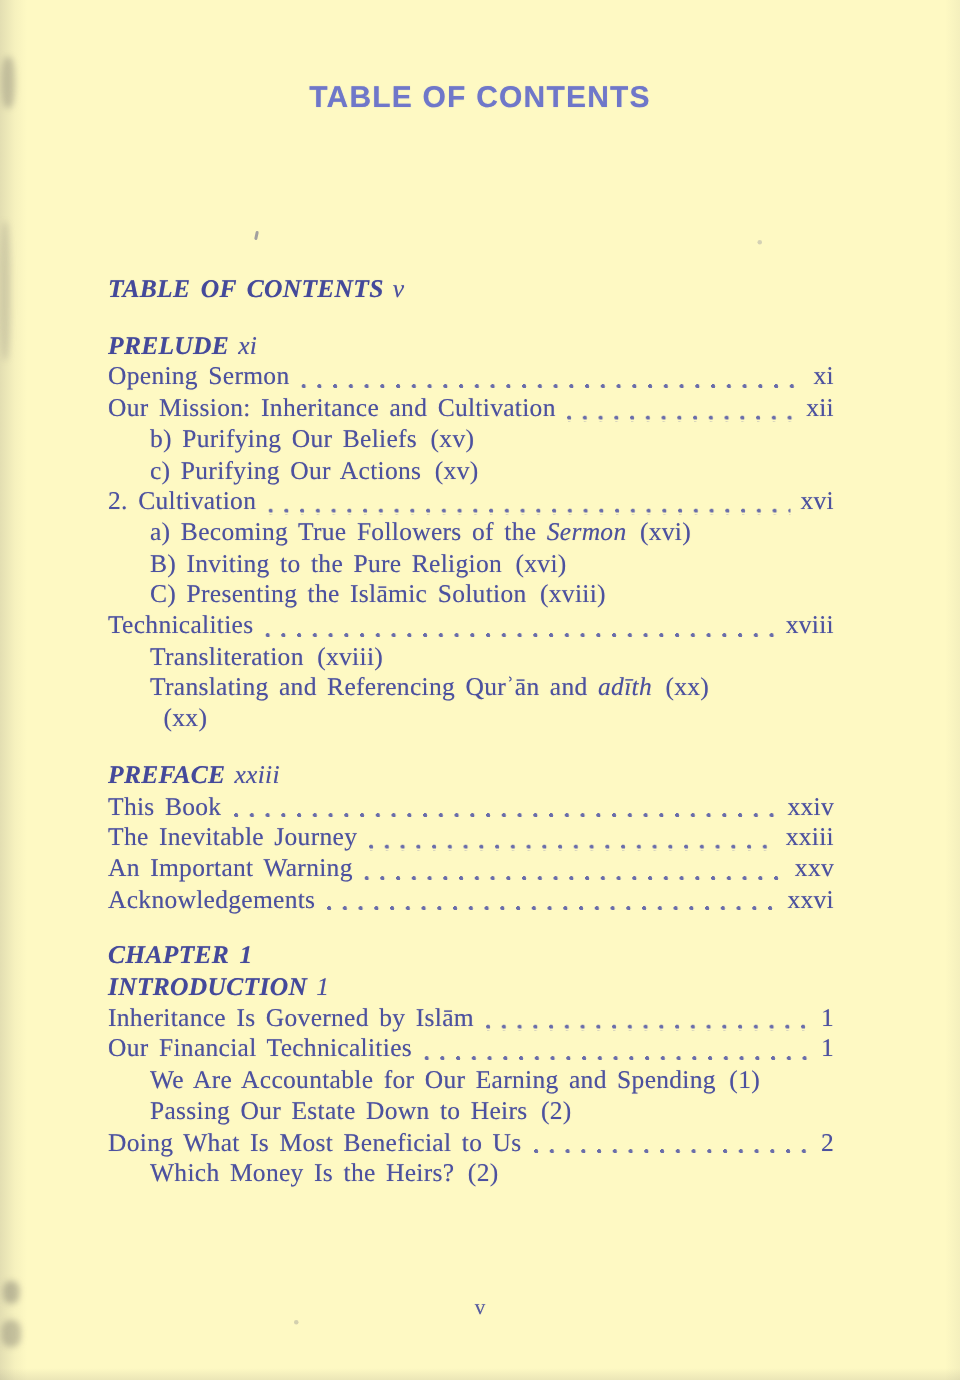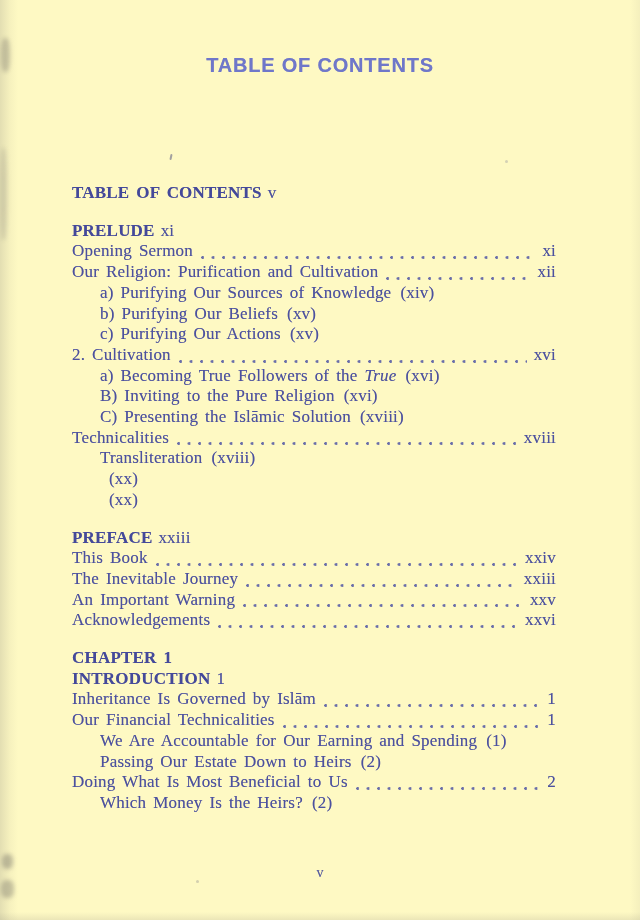--- a/index.html
+++ b/index.html
@@ -62,21 +62,21 @@
     color: #4c519f;
     font-size: 17px;
     line-height: 20.7px;
     word-spacing: 2.5px;
     letter-spacing: 0.2px;
     text-shadow: 0 0 0.5px rgba(76,81,159,0.5);
   }
   .toc-section { margin-top: 17px; }
   .toc-section:first-child { margin-top: 0; }
 
-  .toc-heading { font-weight: bold; color: #44499a; }
+  .toc-heading { font-weight: bold; color: #44499a; font-style: italic; }
   .toc-heading .head-page { font-weight: normal; color: #4c519f; margin-left: 6px; }
 
   .toc-row { display: flex; align-items: baseline; }
   .toc-row.indent { padding-left: 28px; }
   .toc-row .label { white-space: nowrap; }
   .toc-row .label em { font-style: italic; }
   .toc-row .inline-page { margin-left: 9px; }
   .leader {
     flex: 1 1 auto;
     min-width: 14px;
@@ -122,63 +122,60 @@
         <div class="toc-heading"><span class="head-label">TABLE OF CONTENTS</span><span class="head-page">v</span></div>
       </div>
       <div class="toc-section">
         <div class="toc-heading"><span class="head-label">PRELUDE</span><span class="head-page">xi</span></div>
         <div class="toc-row">
           <span class="label">Opening Sermon</span>
           <span class="leader"></span>
           <span class="page-num">xi</span>
         </div>
         <div class="toc-row">
-          <span class="label">Our Religion: Purification and Cultivation</span>
+          <span class="label">Our Mission: Inheritance and Cultivation</span>
           <span class="leader"></span>
           <span class="page-num">xii</span>
-        </div>
-        <div class="toc-row indent">
-          <span class="label">a) Purifying Our Sources of Knowledge</span>
-          <span class="inline-page">(xiv)</span>
         </div>
         <div class="toc-row indent">
           <span class="label">b) Purifying Our Beliefs</span>
           <span class="inline-page">(xv)</span>
         </div>
         <div class="toc-row indent">
           <span class="label">c) Purifying Our Actions</span>
           <span class="inline-page">(xv)</span>
         </div>
         <div class="toc-row">
           <span class="label">2. Cultivation</span>
           <span class="leader"></span>
           <span class="page-num">xvi</span>
         </div>
         <div class="toc-row indent">
-          <span class="label"><span>a) Becoming True Followers of the </span><em>True</em></span>
+          <span class="label"><span>a) Becoming True Followers of the </span><em>Sermon</em></span>
           <span class="inline-page">(xvi)</span>
         </div>
         <div class="toc-row indent">
           <span class="label">B) Inviting to the Pure Religion</span>
           <span class="inline-page">(xvi)</span>
         </div>
         <div class="toc-row indent">
           <span class="label">C) Presenting the Islāmic Solution</span>
           <span class="inline-page">(xviii)</span>
         </div>
         <div class="toc-row">
           <span class="label">Technicalities</span>
           <span class="leader"></span>
           <span class="page-num">xviii</span>
         </div>
         <div class="toc-row indent">
           <span class="label">Transliteration</span>
           <span class="inline-page">(xviii)</span>
         </div>
         <div class="toc-row indent">
+          <span class="label"><span>Translating and Referencing Qurʾān and </span><em>adīth</em></span>
           <span class="inline-page">(xx)</span>
         </div>
         <div class="toc-row indent">
           <span class="inline-page">(xx)</span>
         </div>
       </div>
       <div class="toc-section">
         <div class="toc-heading"><span class="head-label">PREFACE</span><span class="head-page">xxiii</span></div>
         <div class="toc-row">
           <span class="label">This Book</span>

